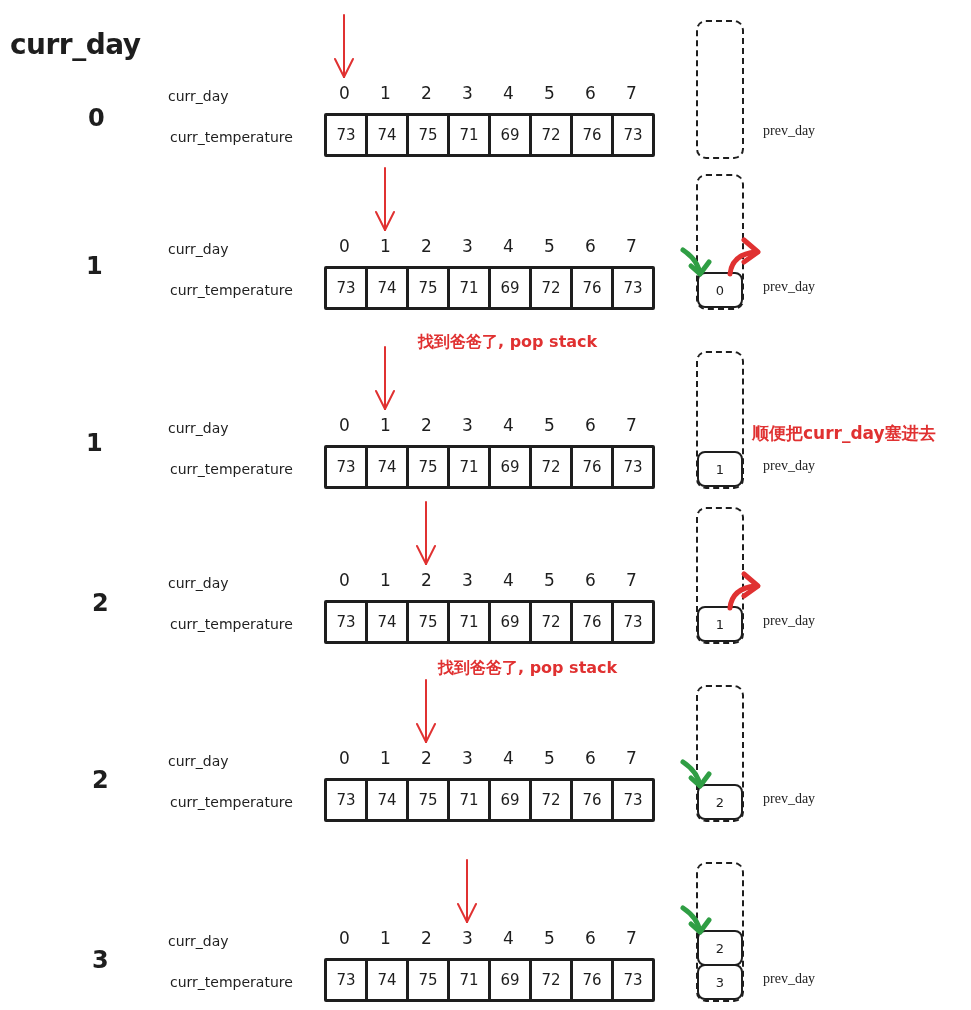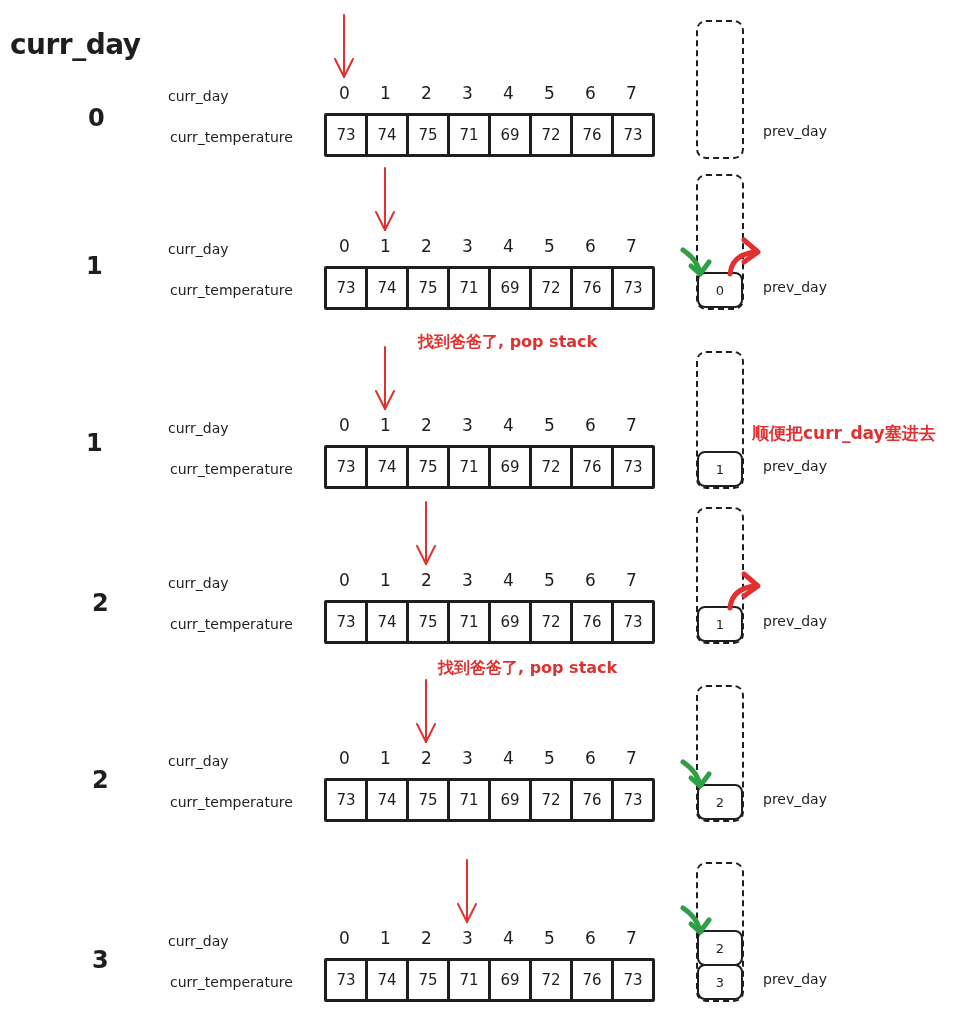--- a/index.html
+++ b/index.html
@@ -8,21 +8,21 @@
   .abs { position:absolute; }
   .title { left:10px; top:28px; font-size:28px; font-weight:bold; letter-spacing:-0.5px; }
   .step-num { font-size:24px; font-weight:bold; }
   .lbl { font-size:14px; }
   .idx { font-size:17px; width:41px; text-align:center; }
   .arr { display:flex; border:3px solid #1e1e1e; border-radius:2px; background:#fff; }
   .cell { width:38px; height:38px; border-right:3px solid #1e1e1e; display:flex; align-items:center; justify-content:center; font-size:15px; }
   .cell:last-child { border-right:none; }
   .stack { border:2px dashed #1e1e1e; border-radius:10px; width:44px; }
   .sitem { border:2px solid #1e1e1e; border-radius:8px; width:42px; height:32px; display:flex; align-items:center; justify-content:center; font-size:13px; background:#fff; }
-  .prev { font-size:14px; }
+  .prev { font-size:14px;font-family:Liberation Serif, serif; }
   .note { color:#e03131; font-size:16px; font-weight:bold; }
   svg.ov { position:absolute; left:0; top:0; pointer-events:none; }
 </style>
 </head>
 <body>
 
 <div class="abs title">curr_day</div>
 <div id="root">
     <div class="abs step-num" style="left: 88px; top: 104px;">0</div>
     <div class="abs lbl" style="left: 168px; top: 88px;">curr_day</div>

